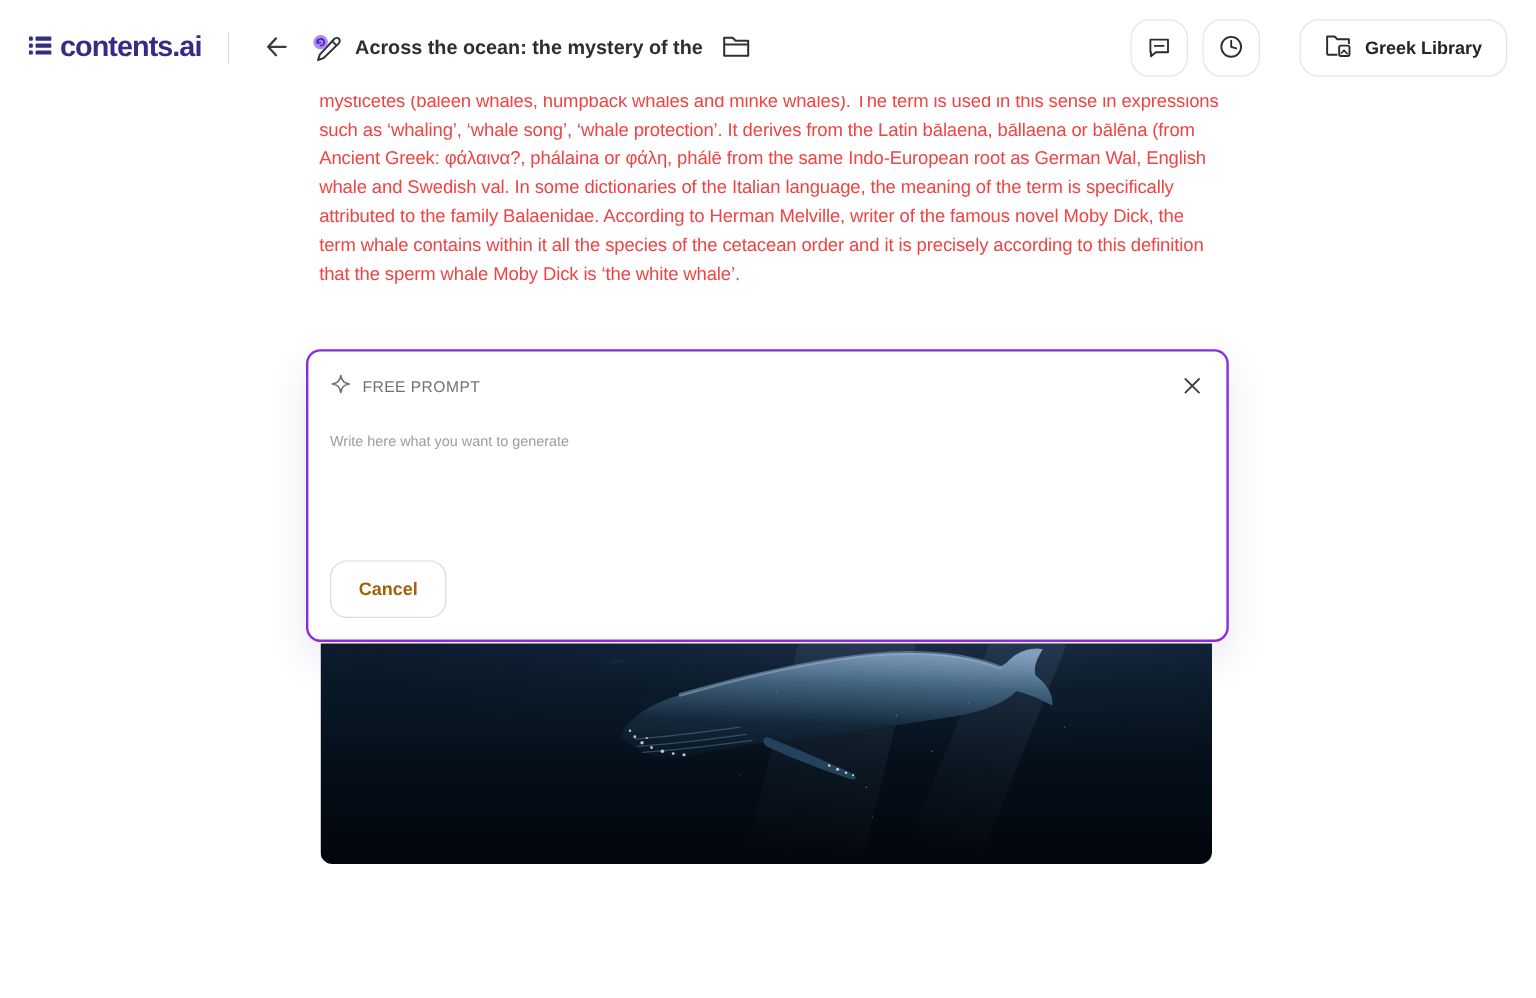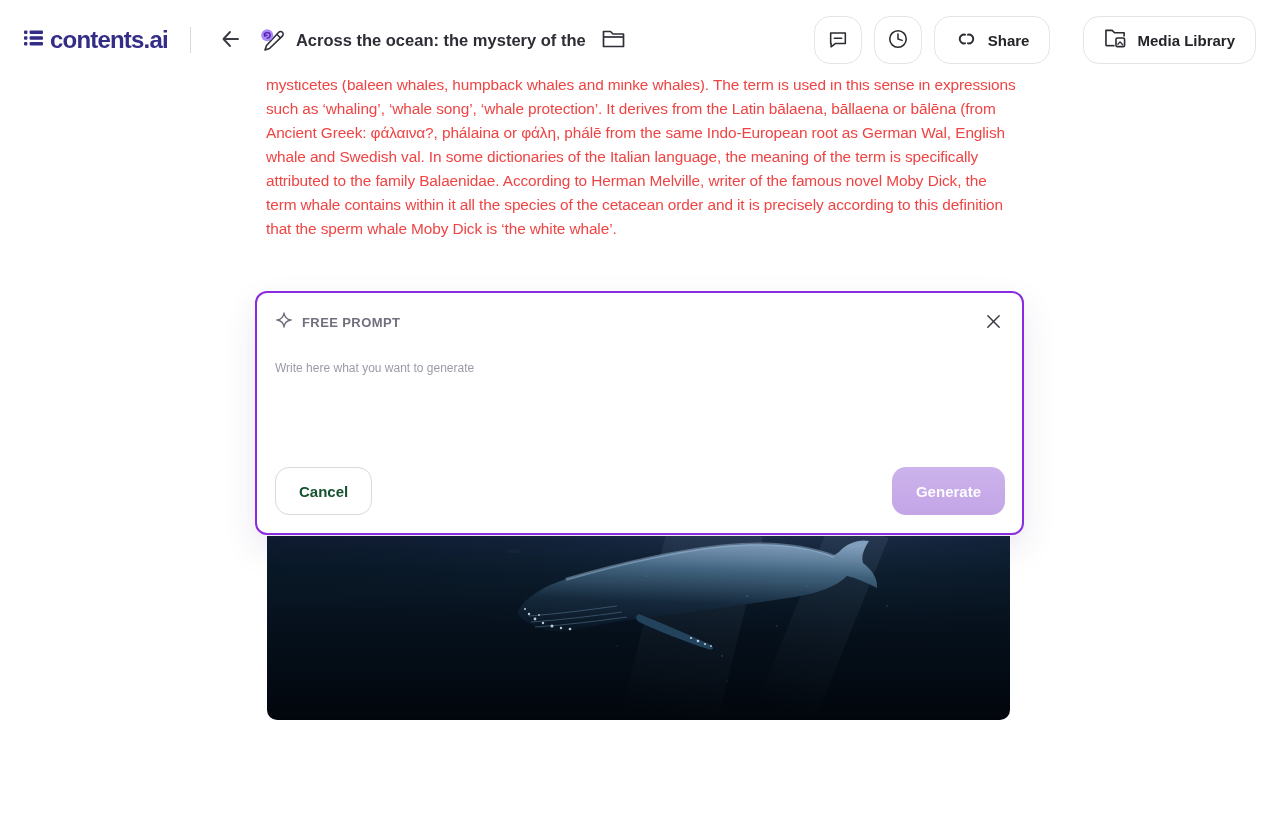--- a/index.html
+++ b/index.html
@@ -69,21 +69,21 @@
     border: 2px solid #8a2be2;
     border-radius: 12px;
     box-shadow: 0 14px 34px rgba(50, 10, 90, 0.10);
     z-index: 40;
   }
   .modal-head {
     display: flex; align-items: center; gap: 9px;
     padding: 18px 20px 0 18px;
   }
   .modal-label {
-    font-size: 13px; font-weight: 700; color: #70707e;
+    font-size: 13px; font-weight: 400; color: #70707e;
     letter-spacing: 0.4px; text-transform: uppercase;
   }
   .modal-close {
     position: absolute; top: 16px; right: 16px;
     background: none; border: none; cursor: pointer; padding: 4px;
     display: flex; align-items: center; justify-content: center;
   }
   .prompt-textarea {
     position: absolute; top: 58px; left: 2px; right: 2px;
     width: calc(100% - 4px); height: 100px;
@@ -93,21 +93,21 @@
   }
   .prompt-textarea::placeholder { color: #9b9ba8; }
   .modal-footer {
     position: absolute; left: 18px; right: 17px; bottom: 18px;
     display: flex; align-items: center; justify-content: space-between;
   }
   .cancel-btn {
     height: 48px; padding: 0 23px;
     background: #ffffff; border: 1px solid #d9d9de; border-radius: 14px;
     font-family: "Liberation Sans", sans-serif;
-    font-size: 15px; font-weight: 700; color: #14532d; cursor: pointer;
+    font-size: 15px; font-weight: 700; color: #a16207; cursor: pointer;
   }
   .generate-btn {
     height: 48px; padding: 0 24px;
     background: linear-gradient(180deg, #ccb3ec 0%, #c3a5e6 100%);
     border: none; border-radius: 14px;
     font-family: "Liberation Sans", sans-serif;
     font-size: 15px; font-weight: 700; color: rgba(255,255,255,0.95);
     cursor: default;
   }
 </style>
@@ -181,42 +181,33 @@
 
     <button class="pill-btn icon-only btn-gap">
       <span>
         <svg width="22" height="22" viewBox="0 0 24 24" fill="none" stroke="#2b2b31" stroke-width="1.7" stroke-linecap="round">
           <circle cx="12" cy="12" r="9"></circle>
           <path d="M12 6.5 V12 L16.5 13.5"></path>
         </svg>
       </span>
     </button>
 
-    <button class="pill-btn with-label btn-gap">
-      <span>
-        <svg width="23" height="18" viewBox="0 0 24 18" fill="none" stroke="#2b2b31" stroke-width="2" stroke-linecap="round">
-          <path d="M10.5 4.5 A4.6 4.6 0 1 0 10.5 13.5"></path>
-          <path d="M13.5 4.5 A4.6 4.6 0 1 1 13.5 13.5"></path>
-        </svg>
-      </span>
-      <span>Share</span>
-    </button>
 
     <button class="pill-btn with-label btn-gap-lg">
       <span>
         <svg width="23" height="21" viewBox="0 0 24 22" fill="none">
           <g stroke="#2b2b31" stroke-width="1.7" stroke-linejoin="round">
             <path d="M2 18.5 V2.5 H8.5 L11 5 H21 V9"></path>
             <path d="M2 18.5 H11"></path>
           </g>
           <rect x="12.5" y="10.5" width="9" height="9" rx="1.5" fill="#ffffff" stroke="#2b2b31" stroke-width="1.7"></rect>
           <path d="M14.5 17 L16.7 14.5 L19.5 17.5" stroke="#2b2b31" stroke-width="1.4" fill="none" stroke-linecap="round" stroke-linejoin="round"></path>
         </svg>
       </span>
-      <span>Media Library</span>
+      <span>Greek Library</span>
     </button>
   </div>
 </header>
 
 <main>
   <p class="article">mysticetes (baleen whales, humpback whales and minke whales). The term is used in this sense in expressions such as ‘whaling’, ‘whale song’, ‘whale protection’. It derives from the Latin bālaena, bāllaena or bālēna (from Ancient Greek: φάλαινα?, phálaina or φάλη, phálē from the same Indo-European root as German Wal, English whale and Swedish val. In some dictionaries of the Italian language, the meaning of the term is specifically attributed to the family Balaenidae. According to Herman Melville, writer of the famous novel Moby Dick, the term whale contains within it all the species of the cetacean order and it is precisely according to this definition that the sperm whale Moby Dick is ‘the white whale’.</p>
 
   <figure class="whale-figure">
     <svg width="743" height="184" viewBox="0 0 743 184">
       <defs>
@@ -322,15 +313,14 @@
         <path d="M3 3 L15 15"></path>
           <path d="M15 3 L3 15"></path>
       </svg>
     </span>
   </button>
 
   <textarea class="prompt-textarea" placeholder="Write here what you want to generate" style=""></textarea>
 
   <div class="modal-footer">
     <button class="cancel-btn">Cancel</button>
-    <button class="generate-btn" disabled="">Generate</button>
   </div>
 </section>
 
 </body></html>

